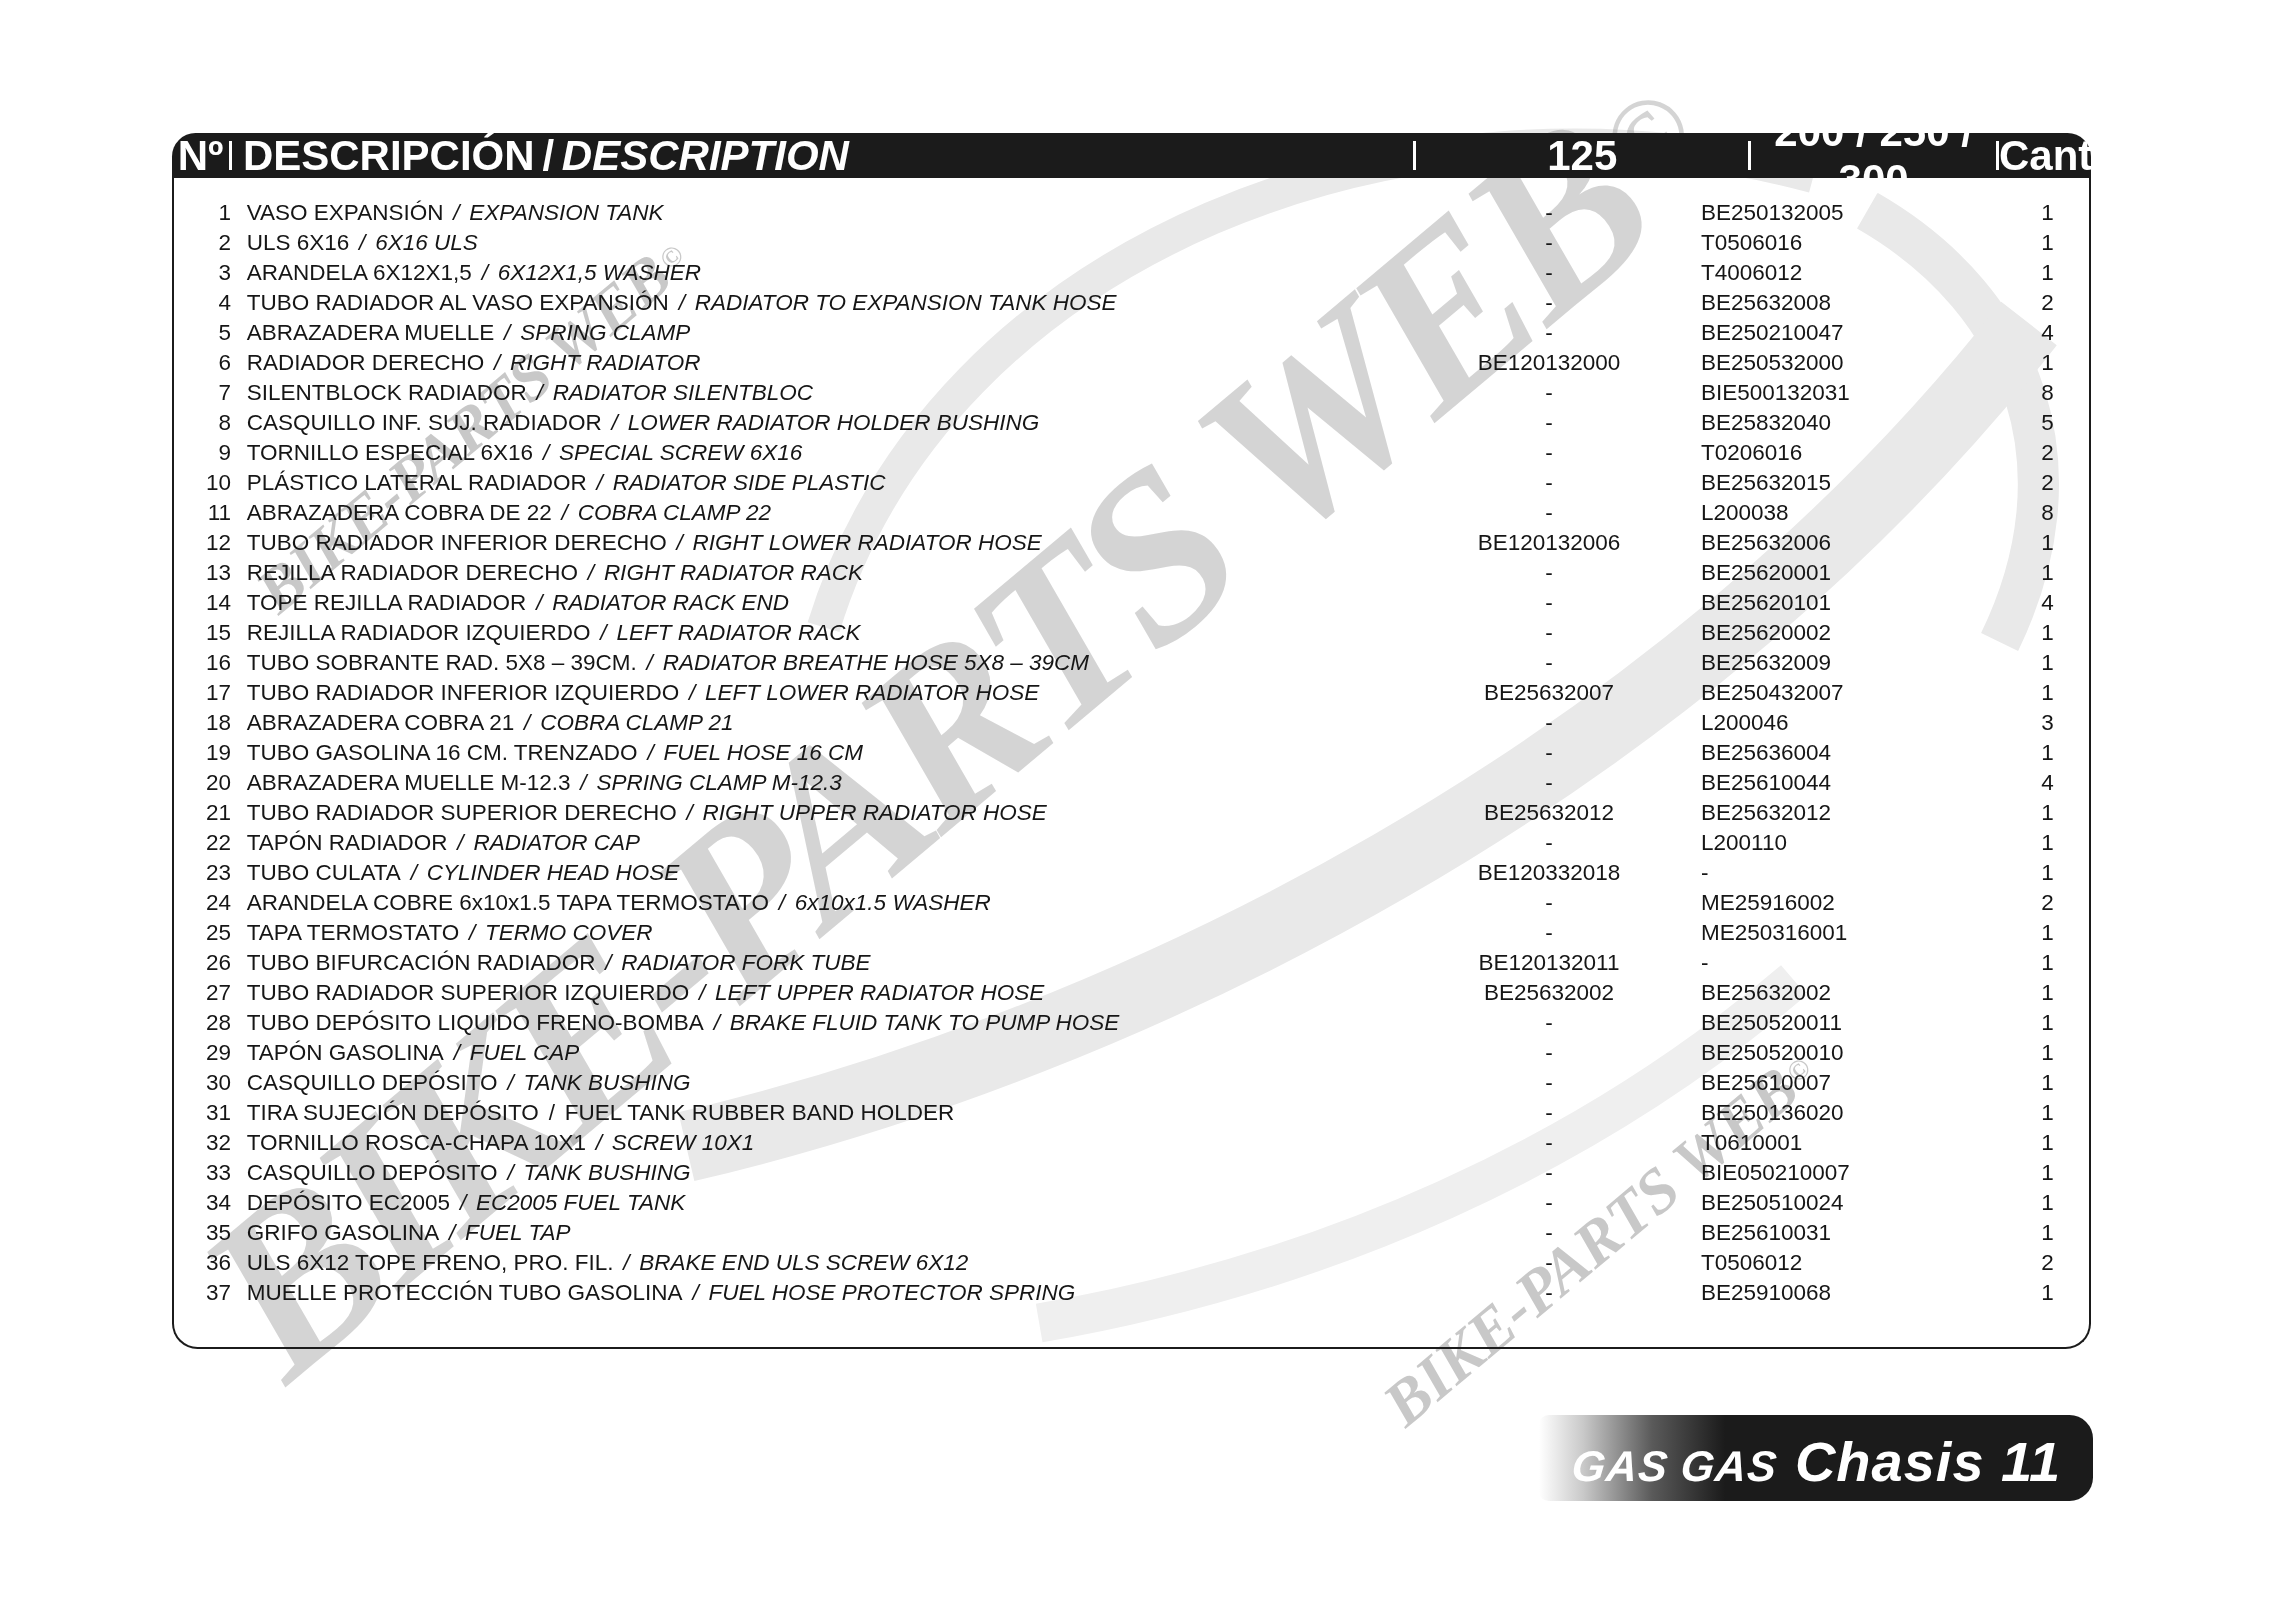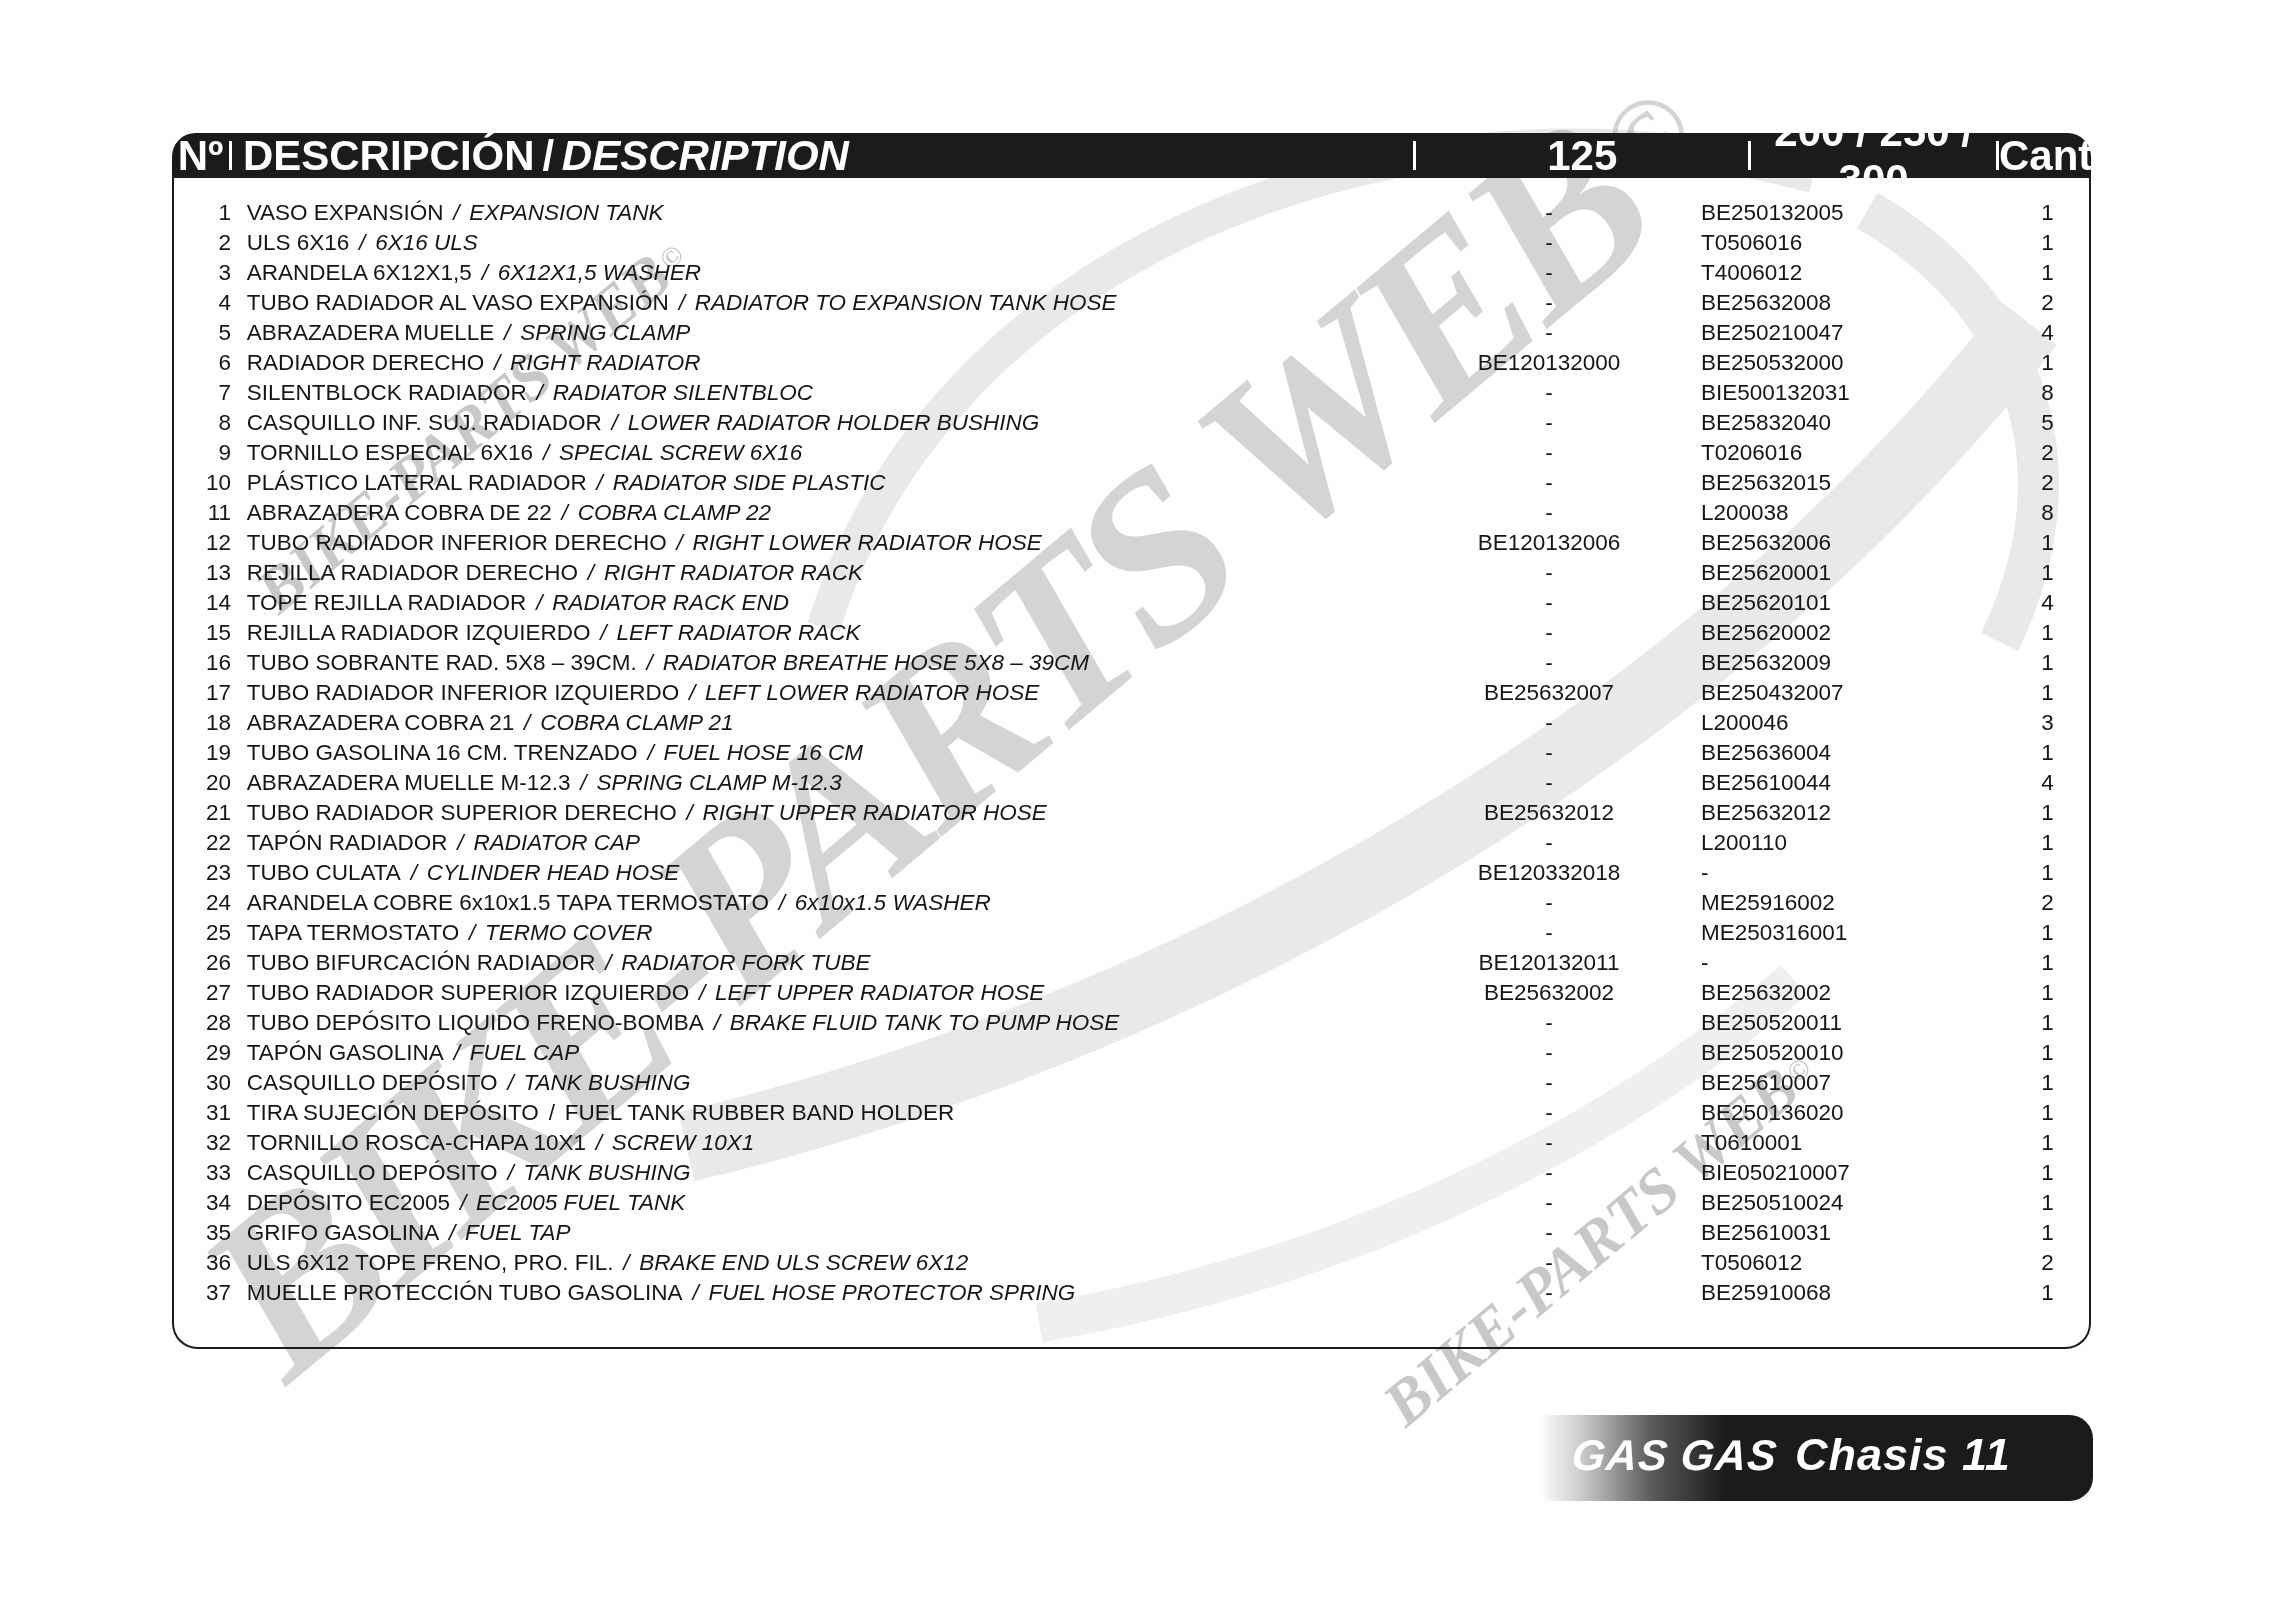--- a/index.html
+++ b/index.html
@@ -51,21 +51,21 @@
     background:linear-gradient(90deg,#ffffff 0px,#c9c9c9 44px,#5a5a5a 113px,#1b1b1b 186px);
     border-radius:9.8px 23.5px 23.5px 9.8px;
     display:flex;align-items:baseline;justify-content:flex-start;
     padding-left:33px;box-sizing:border-box;
   }
   .badge-inner{display:flex;align-items:baseline;gap:17.6px;margin-top:13.7px;}
   .gasgas-logo{
     color:#ffffff;font-weight:bold;font-style:italic;font-size:43px;letter-spacing:1px;
     transform:skewX(-6deg);display:inline-block;
   }
-  .chasis-label{color:#ffffff;font-weight:bold;font-style:italic;font-size:45px;letter-spacing:1px;}
+  .chasis-label{color:#ffffff;font-weight:bold;font-style:italic;font-size:56px;letter-spacing:1px;}
 </style>
 </head>
 <body>
 
 <div class="page">
 
   <svg class="swoosh-svg" viewBox="0 0 2337 1653" xmlns="http://www.w3.org/2000/svg">
     <path d="M 840 640 C 960 250, 1440 70, 1850 180" fill="none" stroke="#e9e9e9" stroke-width="34"></path>
     <path d="M 1905 215 C 2070 310, 2125 480, 2040 655" fill="none" stroke="#e9e9e9" stroke-width="42"></path>
     <path d="M 700 1170 C 1150 1065, 1710 790, 2070 330" fill="none" stroke="#e9e9e9" stroke-width="72"></path>

